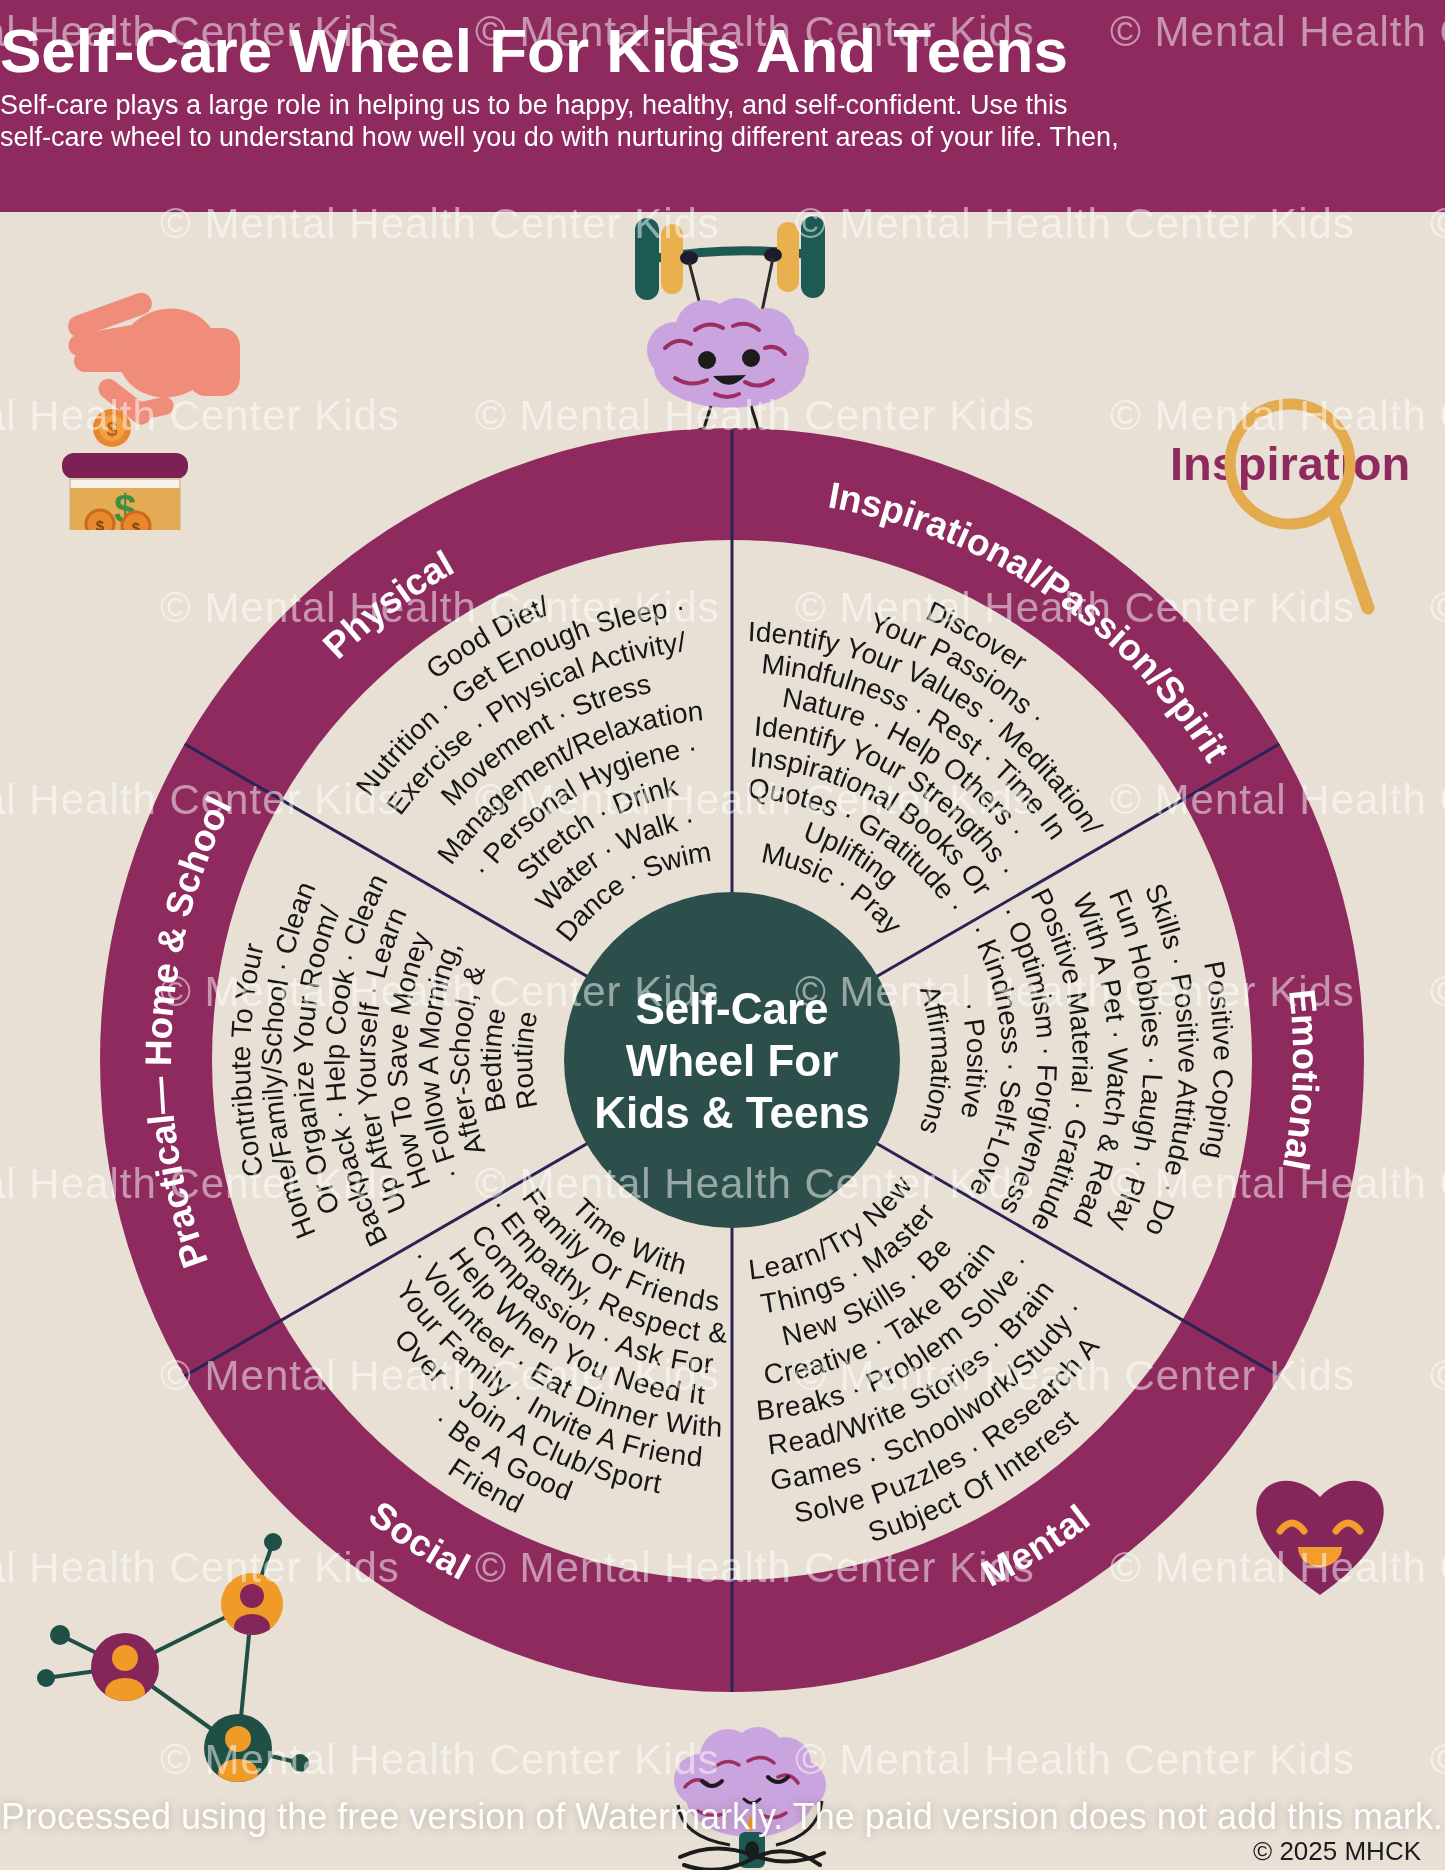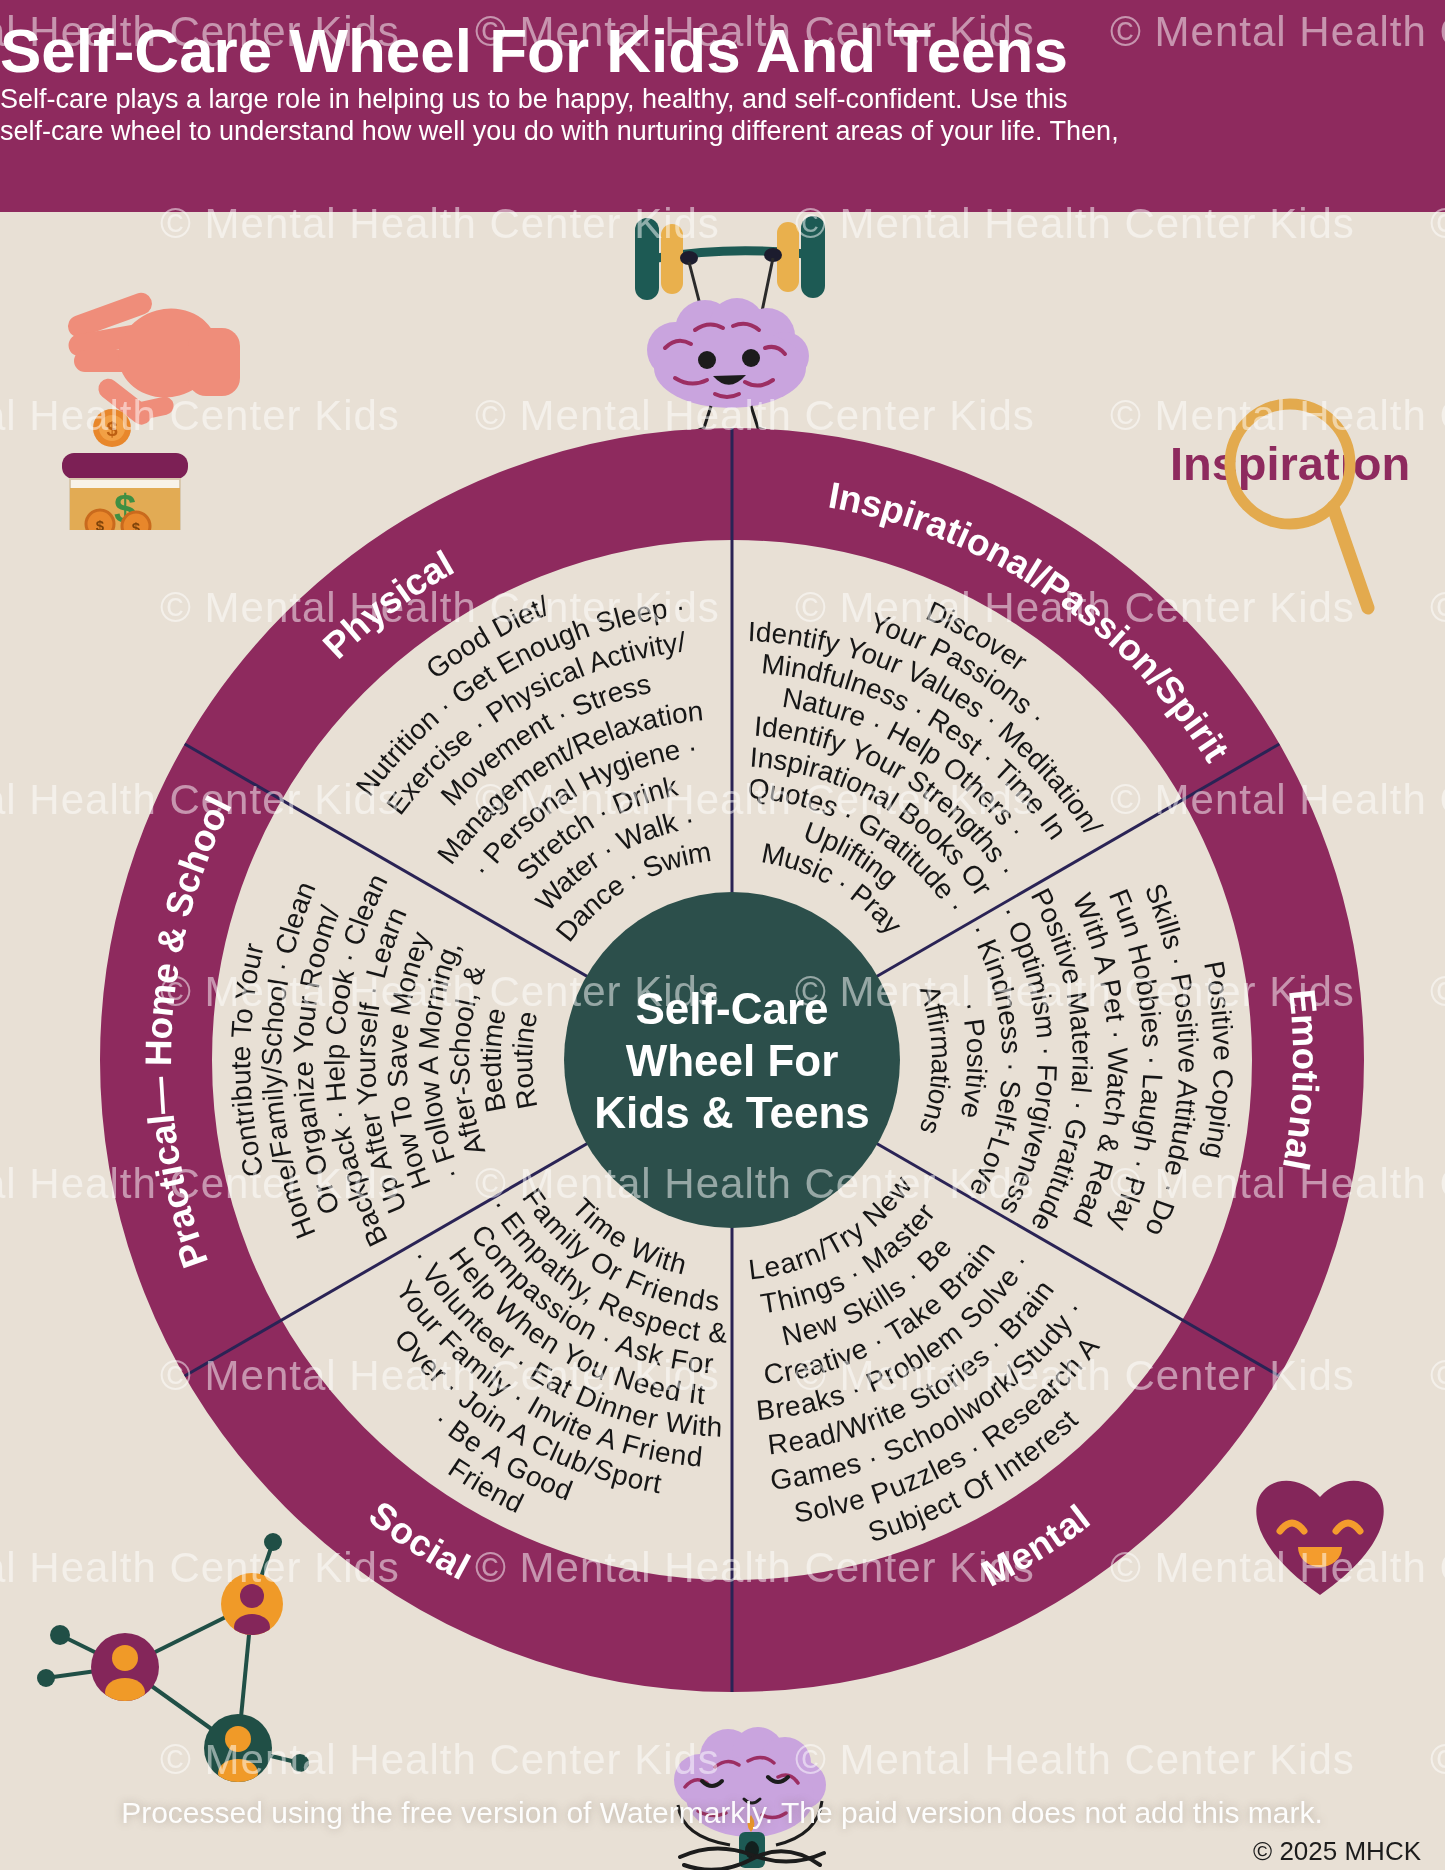--- a/index.html
+++ b/index.html
@@ -1,31 +1,31 @@
 <!DOCTYPE html>
 <html><head>
 <meta charset="utf-8">
 <style>
   html,body{margin:0;padding:0;}
   .page{position:relative;width:1445px;height:1870px;background:#e8e0d5;overflow:hidden;
         font-family:"Liberation Sans",sans-serif;}
   .header{position:absolute;left:0;top:0;width:1445px;height:212px;background:#8e2a5e;
           color:#fff;text-align:left;}
   .header h1{margin:0;padding-top:18px;font-size:62px;line-height:66px;font-weight:800;letter-spacing:0;}
-  .subtitle{font-size:27px;line-height:31.5px;font-weight:500;}
+  .subtitle{font-size:27px;line-height:31.5px;font-weight:500;margin-top:6px;}
   svg{font-family:"Liberation Sans",sans-serif;}
   #wheel-svg{position:absolute;left:0;top:0;}
   .wm{position:absolute;white-space:nowrap;font-size:42px;font-weight:500;
       color:rgba(255,255,255,0.5);letter-spacing:1px;pointer-events:none;}
   #watermarks{position:absolute;left:0;top:0;width:1445px;height:1870px;overflow:hidden;pointer-events:none;}
   .deco{position:absolute;}
   #inspiration-label{position:absolute;left:1150px;top:436px;width:280px;text-align:center;
       font-size:47px;font-weight:800;color:#8e2a5e;}
   #processed-notice{position:absolute;left:722px;top:1796px;transform:translateX(-50%);
-      font-size:30px;font-weight:500;color:rgba(255,255,255,0.95);white-space:nowrap;
+      font-size:36px;font-weight:500;color:rgba(255,255,255,0.95);white-space:nowrap;
       text-shadow:0 0 8px rgba(110,95,80,0.4);}
   #copyright{position:absolute;right:24px;top:1836px;font-size:26px;font-weight:500;color:#1c1c1c;margin-left:28px;}
 </style>
 </head>
 <body>
 
 <div class="page">
 
   <div class="header">
     <h1>Self-Care Wheel For Kids And Teens</h1>

